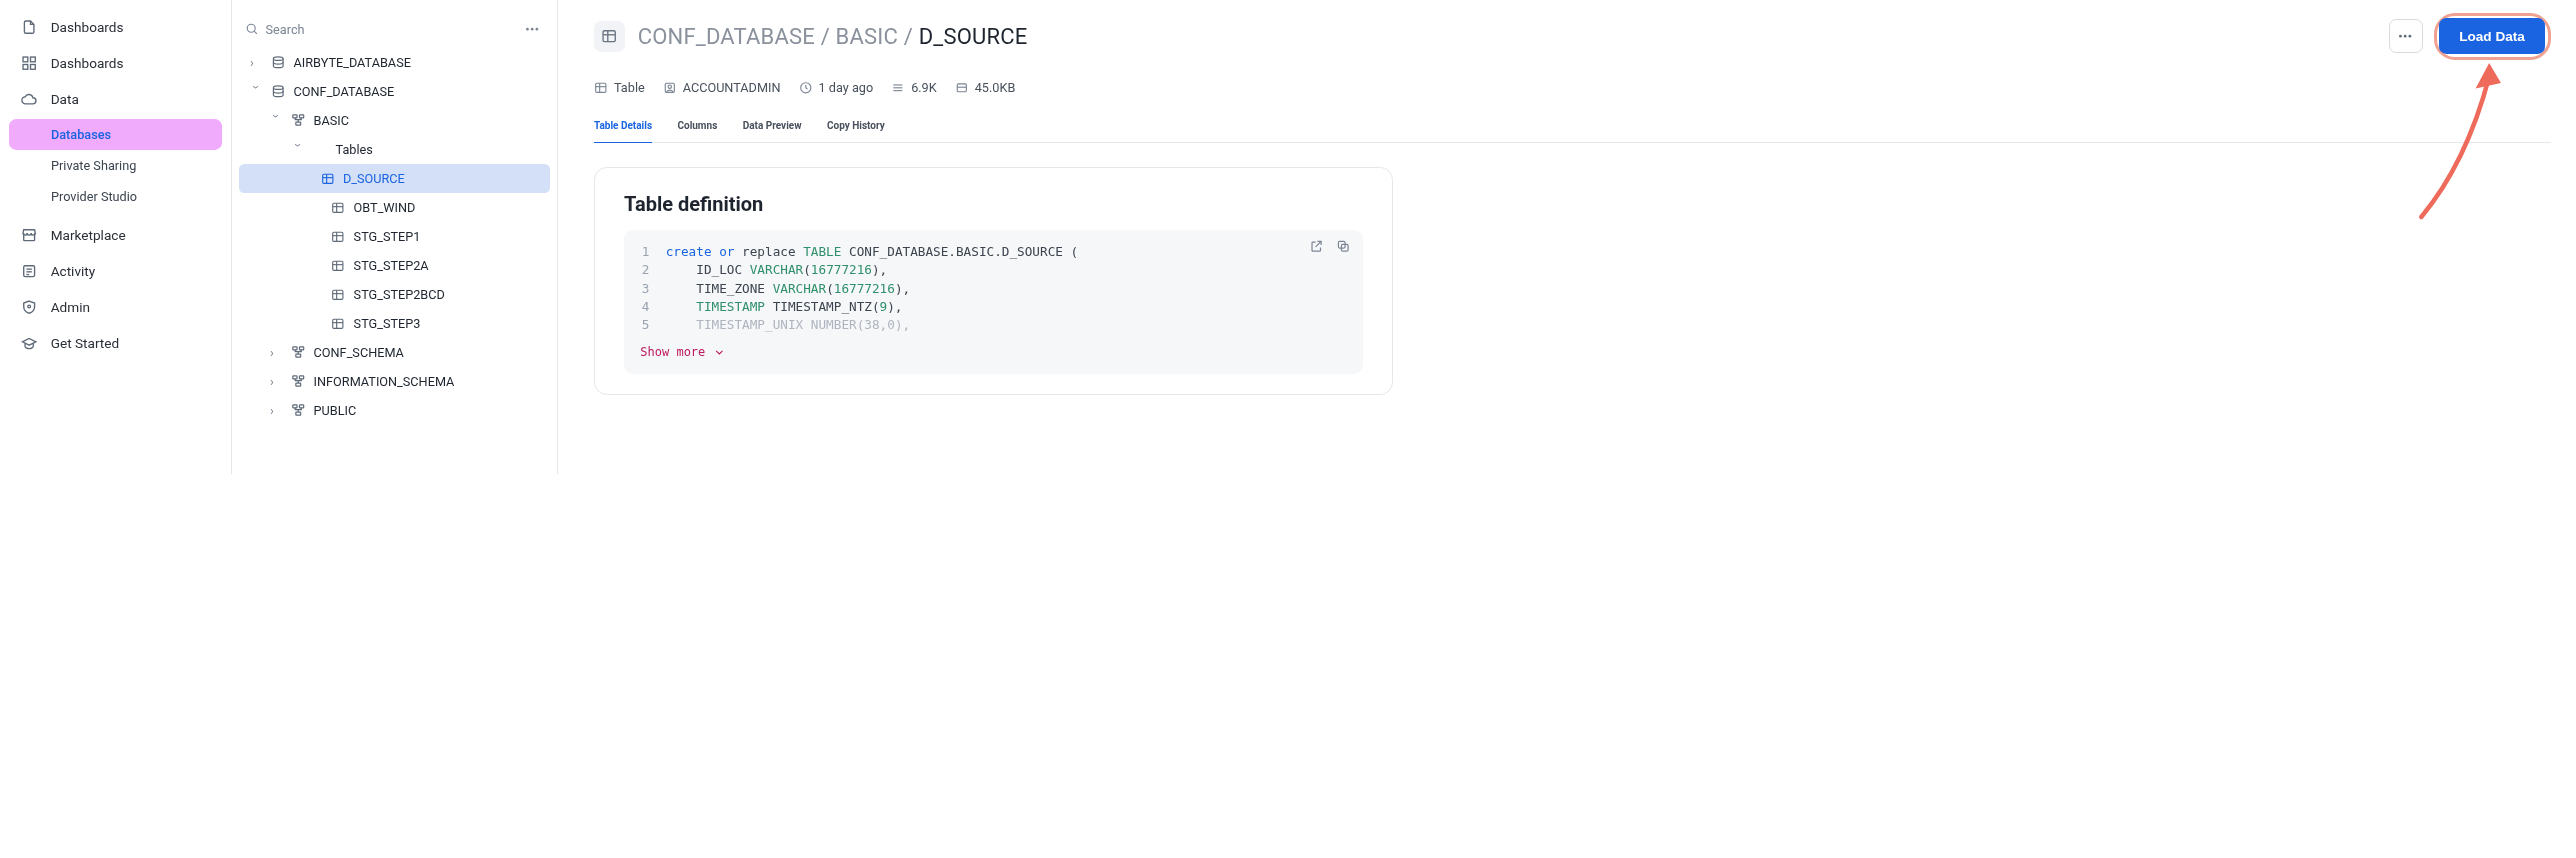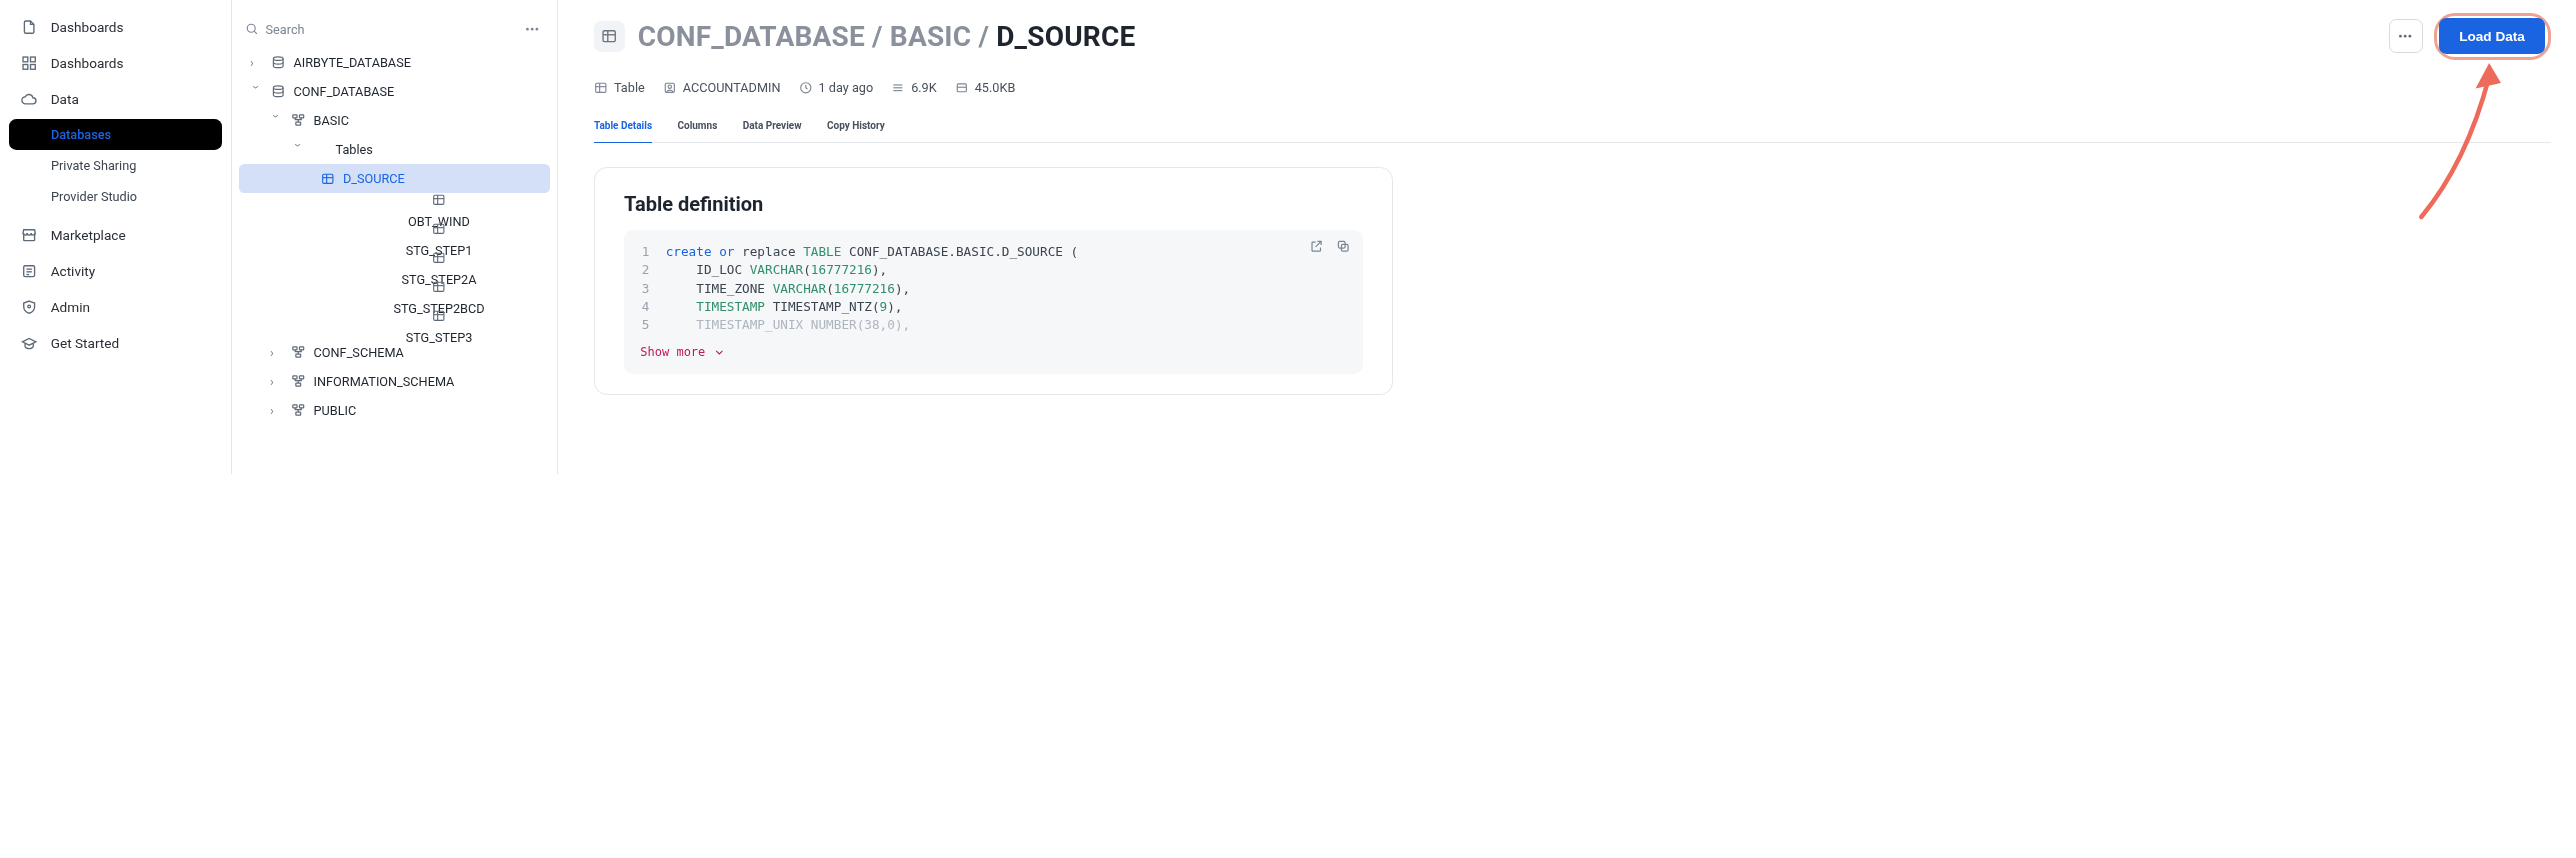--- a/index.html
+++ b/index.html
@@ -27,21 +27,21 @@
     height: 36px;
     padding: 0 11px;
     border-radius: 7.3px;
     cursor: pointer;
     font-size: 13.6px;
     color: #2a2f36;
   }
   .nav-item .icon { width: 18px; display:flex; justify-content:center; color:#5f6a78; }
   .nav-item.active { background:#e6ecf7; color:#1a64e2; }
   .nav-item.sub { padding-left: 42px; font-size:12.7px; color:#3c444f; height:31px; }
-  .nav-item.sub.active { background:#000000; color:#1a64e2; font-weight:500; }
+  .nav-item.sub.active { background:#f0abfc; color:#1a64e2; font-weight:500; }
 
   
   .tree-panel {
     width: 327px;
     flex: 0 0 327px;
     border-left: 0.9px solid #e4e7eb;
     border-right: 0.9px solid #e4e7eb;
     padding-top: 12px;
     overflow: hidden;
   }
@@ -57,31 +57,31 @@
     white-space:nowrap;
   }
   .tree-row .chev { width:12.7px; color:#7b8594; }
   .tree-row .ticon { width:16.3px; display:flex; justify-content:center; color:#5f6a78; }
   .tree-row.selected { background:#d4e0f7; color:#1a64e2; border-radius:5.4px; margin-right:7.3px;}
   .tree-row.selected .ticon { color:#1a64e2; }
   .ind1 { padding-left: 18px; }
   .ind2 { padding-left: 38px; }
   .ind3 { padding-left: 60px; }
   .ind4 { padding-left: 80px; }
-  .ind5 { padding-left: 98px; flex-direction: column; }
+  .ind5 { padding-left: 98px; }
   .pad-wrap { margin-left:7.3px; }
 
   
   .main { flex:1; padding: 12.7px 25.4px 18px 36px; overflow:hidden; position:relative;}
   .header { display:flex; align-items:center; gap:12.7px; }
   .table-chip {
     width:31px; height:31px; border-radius:7.3px; background:#f1f3f6;
     display:flex; align-items:center; justify-content:center; color:#6b7480;
   }
-  .breadcrumb { font-size:28px; font-weight:700; color:#8a919c; letter-spacing:0.2px;}
+  .breadcrumb { font-size:22px; font-weight:400; color:#8a919c; letter-spacing:0.2px;}
   .breadcrumb .current { color:#1e252f; }
   .header-actions { margin-left:auto; display:flex; align-items:center; gap:11px; }
   .more-btn {
     width:34px; height:34px; border:0.9px solid #d7dbe0; border-radius:7.3px;
     display:flex; align-items:center; justify-content:center; cursor:pointer; color:#5f6a78;
     background:#fff;
   }
   .load-btn {
     height:36px; padding:0 20px; border-radius:7.3px; background:#1a64e2; color:#fff;
     font-weight:600; font-size:13.6px; border:none; cursor:pointer;

